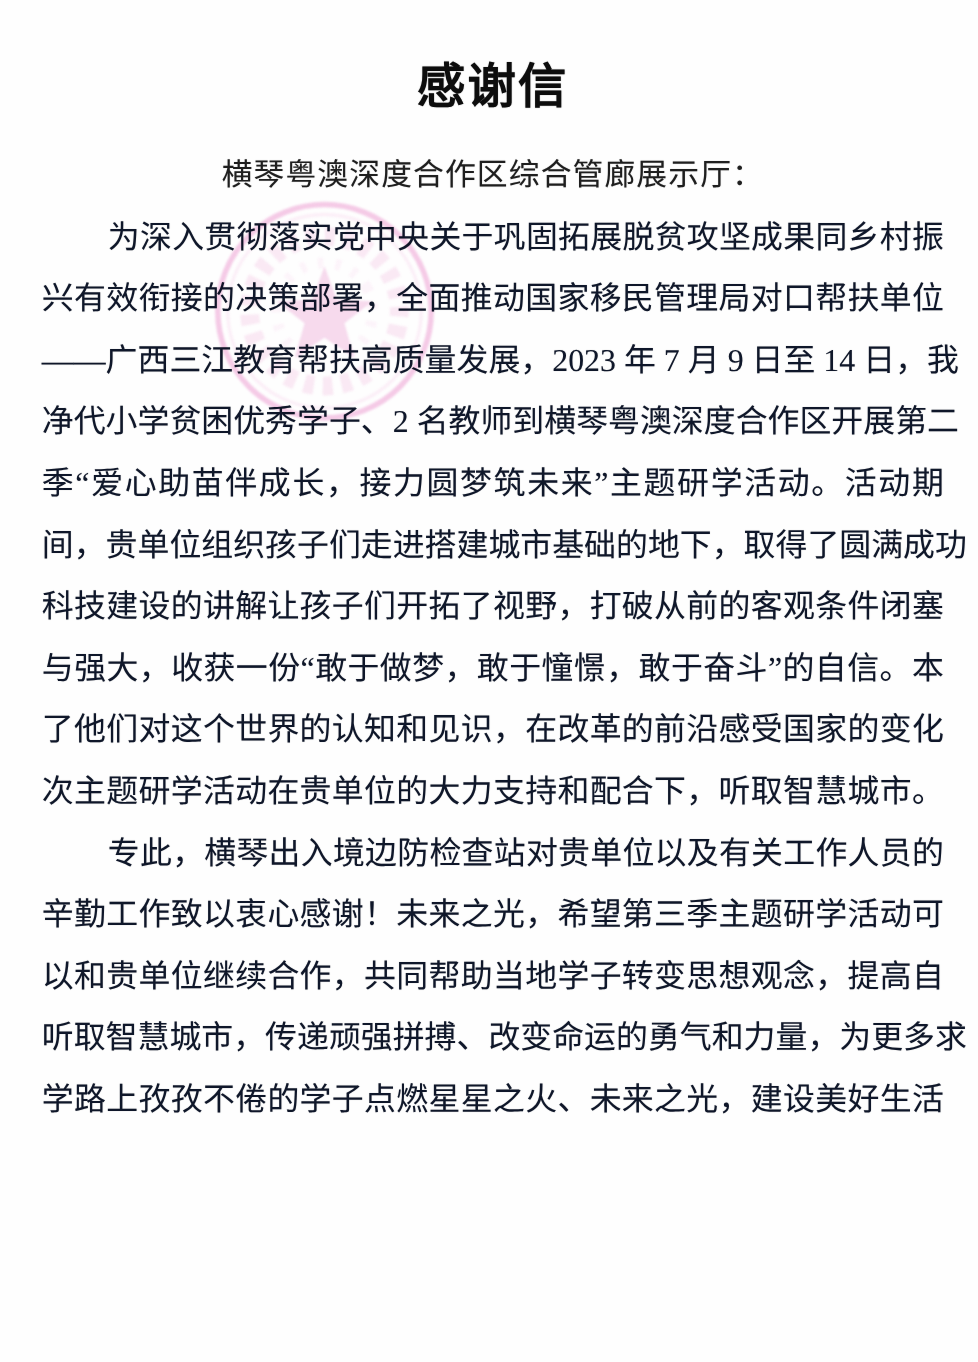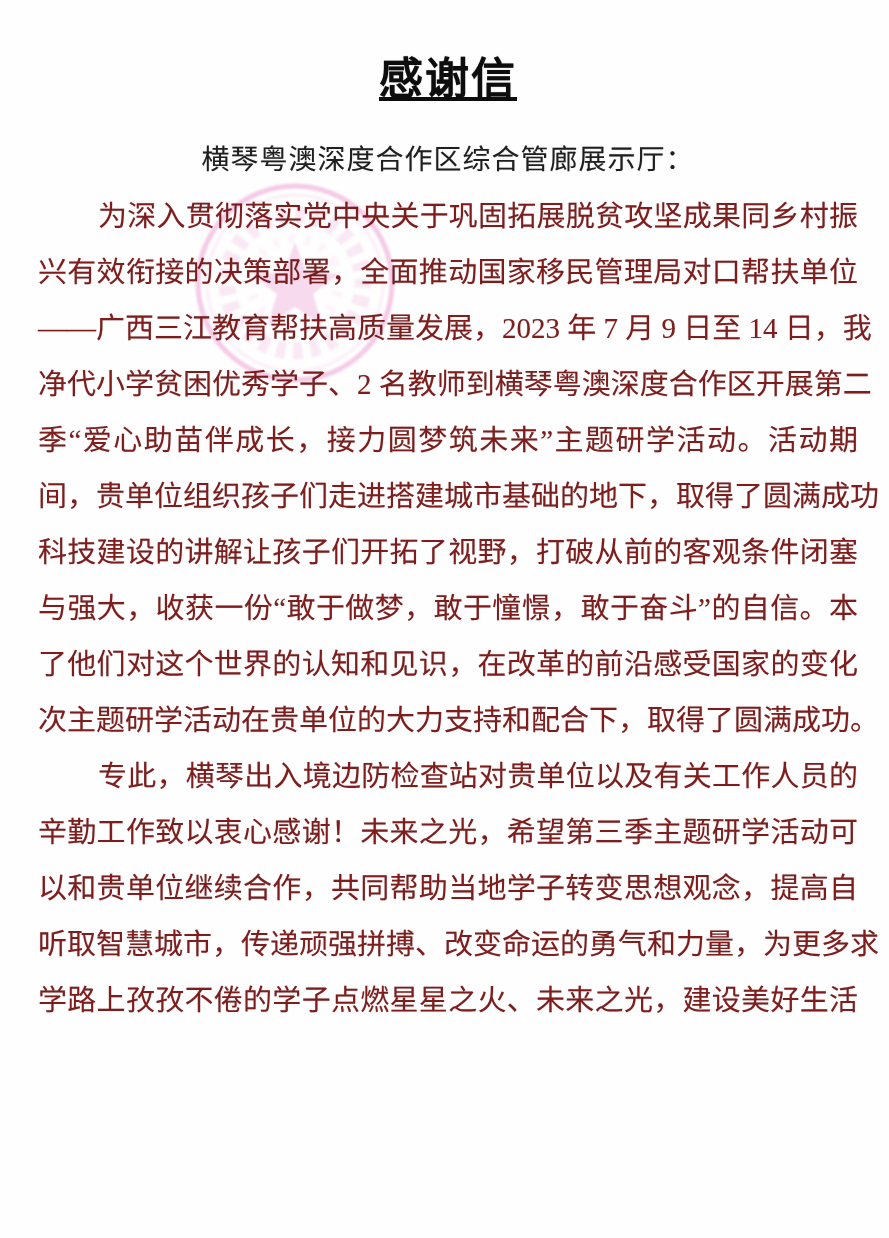--- a/index.html
+++ b/index.html
@@ -17,39 +17,38 @@
   }
   .title {
     margin: 52px 0 0 0;
     text-align: center;
     font-size: 44px;
     line-height: 56px;
     font-weight: 700;
     color: #0d0d0d;
     letter-spacing: 2px;
     text-shadow: 0 0 1px rgba(20,20,20,0.5);
-    text-decoration: underline;
   }
   .salutation {
     margin-top: 32px;
     font-size: 28px;
     line-height: 40px;
     letter-spacing: 1px;
     text-align: center;
     text-shadow: 0 0 1px rgba(40,40,40,0.3);
   }
   .letter-body { margin-top: 8px; }
   .line {
     font-size: 29px;
     line-height: 56px;
     text-align: justify;
     text-align-last: justify;
     text-justify: inter-character;
     white-space: nowrap;
-    color: #7f1d1d;
+    color: #0f172a;
     text-shadow: 0 0 1px rgba(40,40,40,0.3);
   }
   .line.indent { padding-left: 60px; }
   .seal {
     position: absolute;
     left: 190px;
     top: 180px;
     width: 210px;
     height: 210px;
     mix-blend-mode: multiply;
@@ -70,21 +69,21 @@
   <div class="letter-body">
       <div class="line indent">为深入贯彻落实党中央关于巩固拓展脱贫攻坚成果同乡村振</div>
       <div class="line">兴有效衔接的决策部署，全面推动国家移民管理局对口帮扶单位</div>
       <div class="line">——广西三江教育帮扶高质量发展，2023 年 7 月 9 日至 14 日，我</div>
       <div class="line">净代小学贫困优秀学子、2 名教师到横琴粤澳深度合作区开展第二</div>
       <div class="line">季“爱心助苗伴成长，接力圆梦筑未来”主题研学活动。活动期</div>
       <div class="line">间，贵单位组织孩子们走进搭建城市基础的地下，取得了圆满成功</div>
       <div class="line">科技建设的讲解让孩子们开拓了视野，打破从前的客观条件闭塞</div>
       <div class="line">与强大，收获一份“敢于做梦，敢于憧憬，敢于奋斗”的自信。本</div>
       <div class="line">了他们对这个世界的认知和见识，在改革的前沿感受国家的变化</div>
-      <div class="line">次主题研学活动在贵单位的大力支持和配合下，取得了圆满成功。</div>
+      <div class="line">次主题研学活动在贵单位的大力支持和配合下，听取智慧城市。</div>
       <div class="line indent">专此，横琴出入境边防检查站对贵单位以及有关工作人员的</div>
       <div class="line">辛勤工作致以衷心感谢！未来之光，希望第三季主题研学活动可</div>
       <div class="line">以和贵单位继续合作，共同帮助当地学子转变思想观念，提高自</div>
       <div class="line">听取智慧城市，传递顽强拼搏、改变命运的勇气和力量，为更多求</div>
       <div class="line">学路上孜孜不倦的学子点燃星星之火、未来之光，建设美好生活</div>
     </div>
 
   <svg class="seal" viewBox="0 0 210 210" xmlns="http://www.w3.org/2000/svg">
     <g>
       <circle cx="105" cy="103" r="97" fill="none" stroke="#e87fc4" stroke-width="5" opacity="0.48"></circle>

